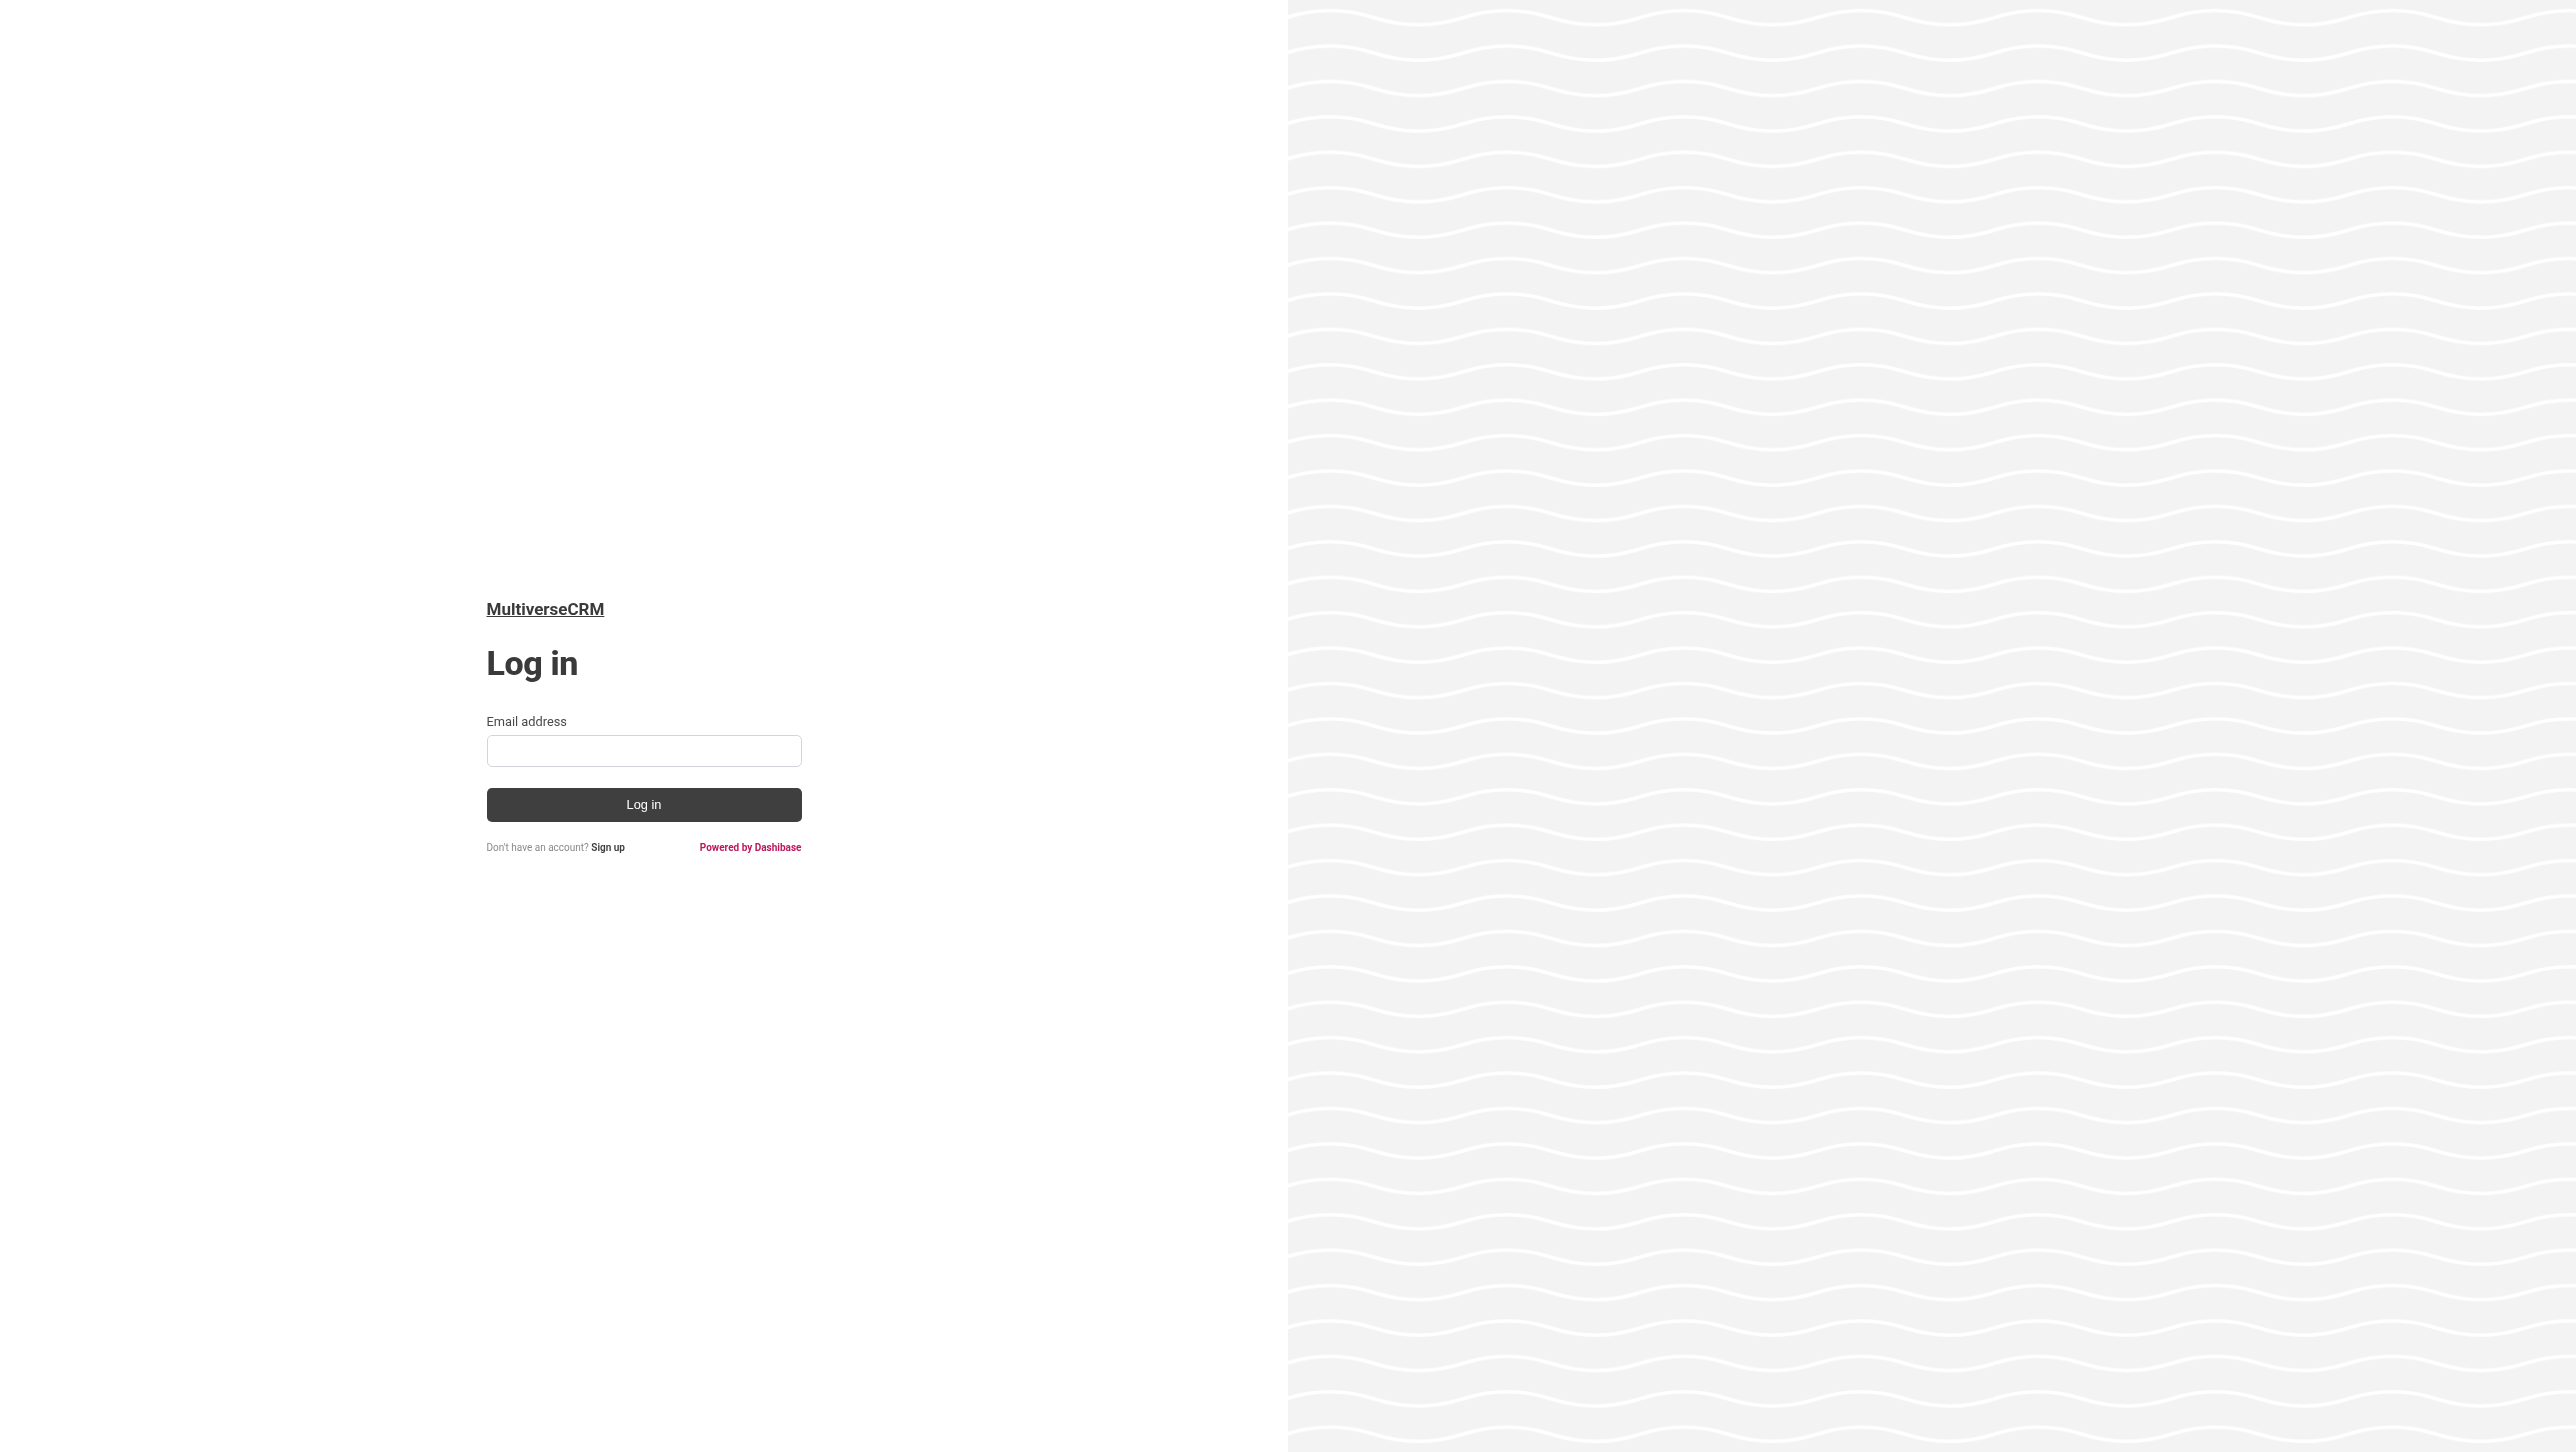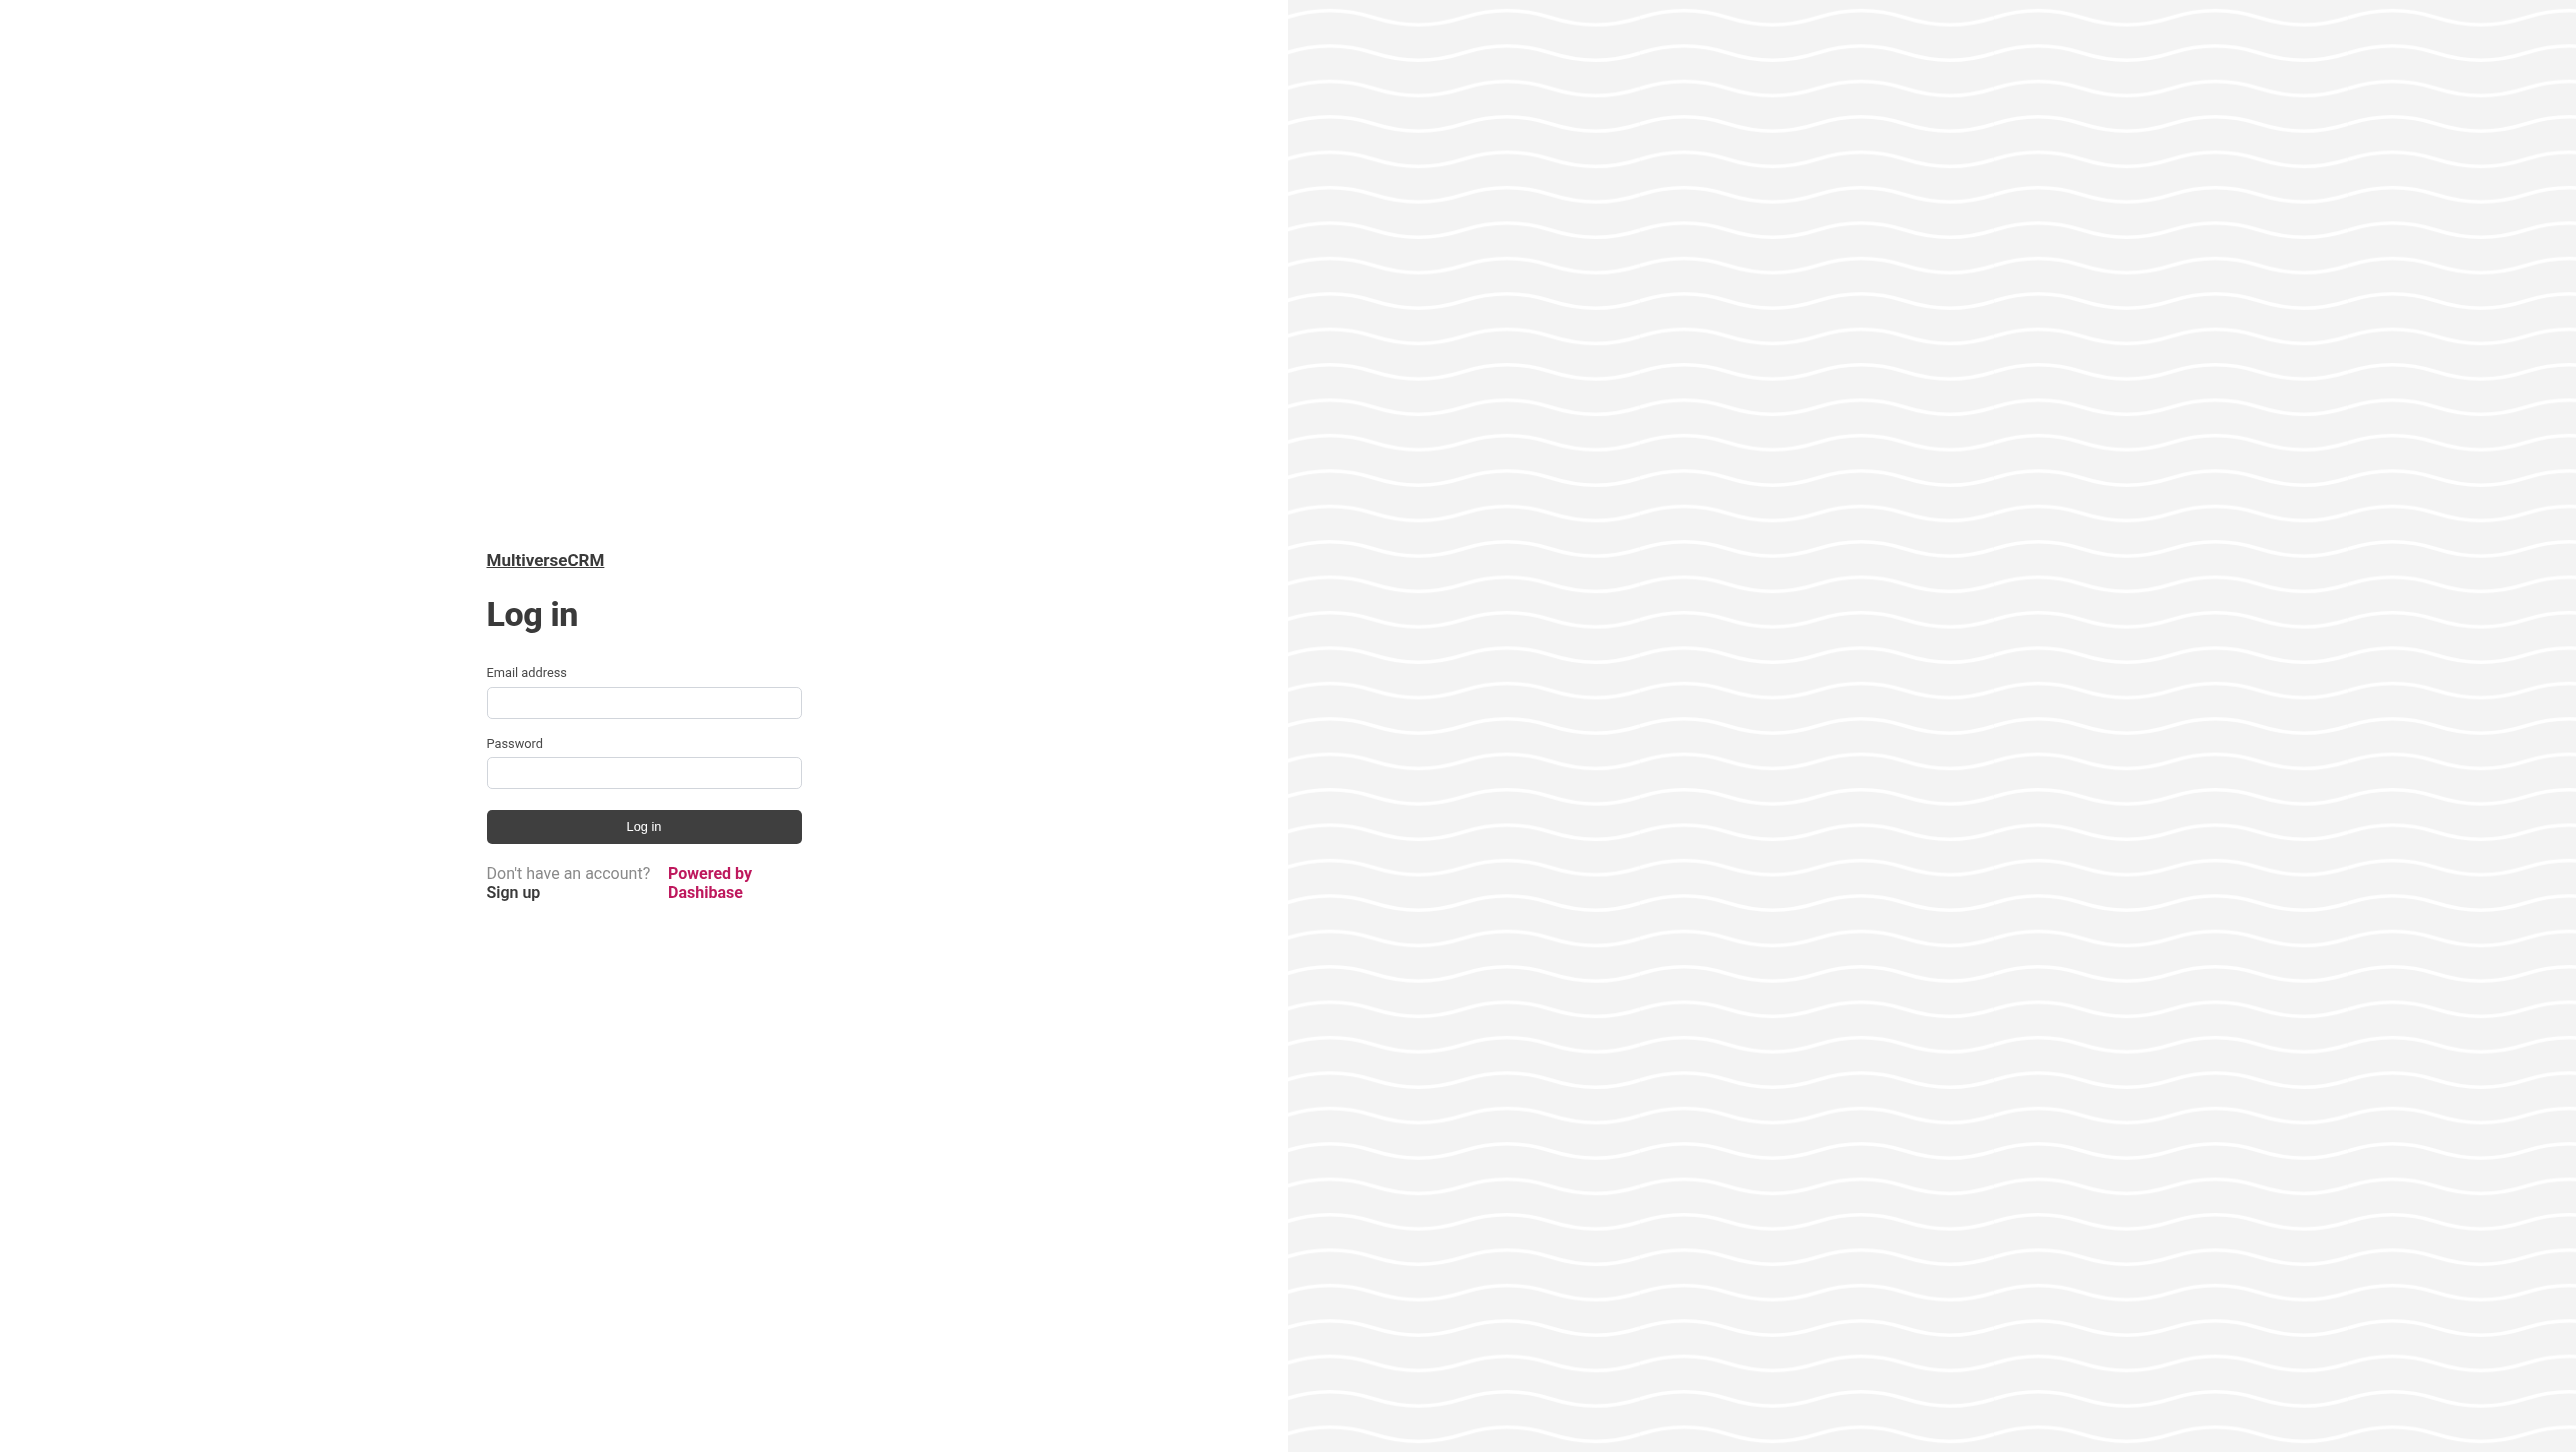--- a/index.html
+++ b/index.html
@@ -95,21 +95,21 @@
       font-size: 12.8px;
       font-weight: 500;
       cursor: pointer;
       margin-top: 3.4px;
       margin-bottom: 20.5px;
     }
     
     .footer-row {
       display: flex;
       justify-content: space-between;
-      font-size: 16px;
+      font-size: 10px;
     }
     
     .signup-text {
       color: #8a8a8a;
     }
     
     .signup-link {
       color: #3a3a3a;
       font-weight: 600;
       cursor: pointer;
@@ -127,24 +127,20 @@
 <div class="left-panel">
   <div class="login-container">
     <div class="brand-name">MultiverseCRM</div>
     <h1 class="page-title">Log in</h1>
     
     <div class="form-group">
       <label class="form-label">Email address</label>
       <input type="email" class="form-input" value="" style="">
     </div>
     
-    <div class="form-group">
-      <label class="form-label">Password</label>
-      <input type="password" class="form-input" value="" style="">
-    </div>
     
     <button class="login-button">Log in</button>
     
     <div class="footer-row">
       <div>
         <span class="signup-text">Don't have an account? </span><a class="signup-link">Sign up</a>
       </div>
       <div class="powered-by">Powered by Dashibase</div>
     </div>
   </div>

